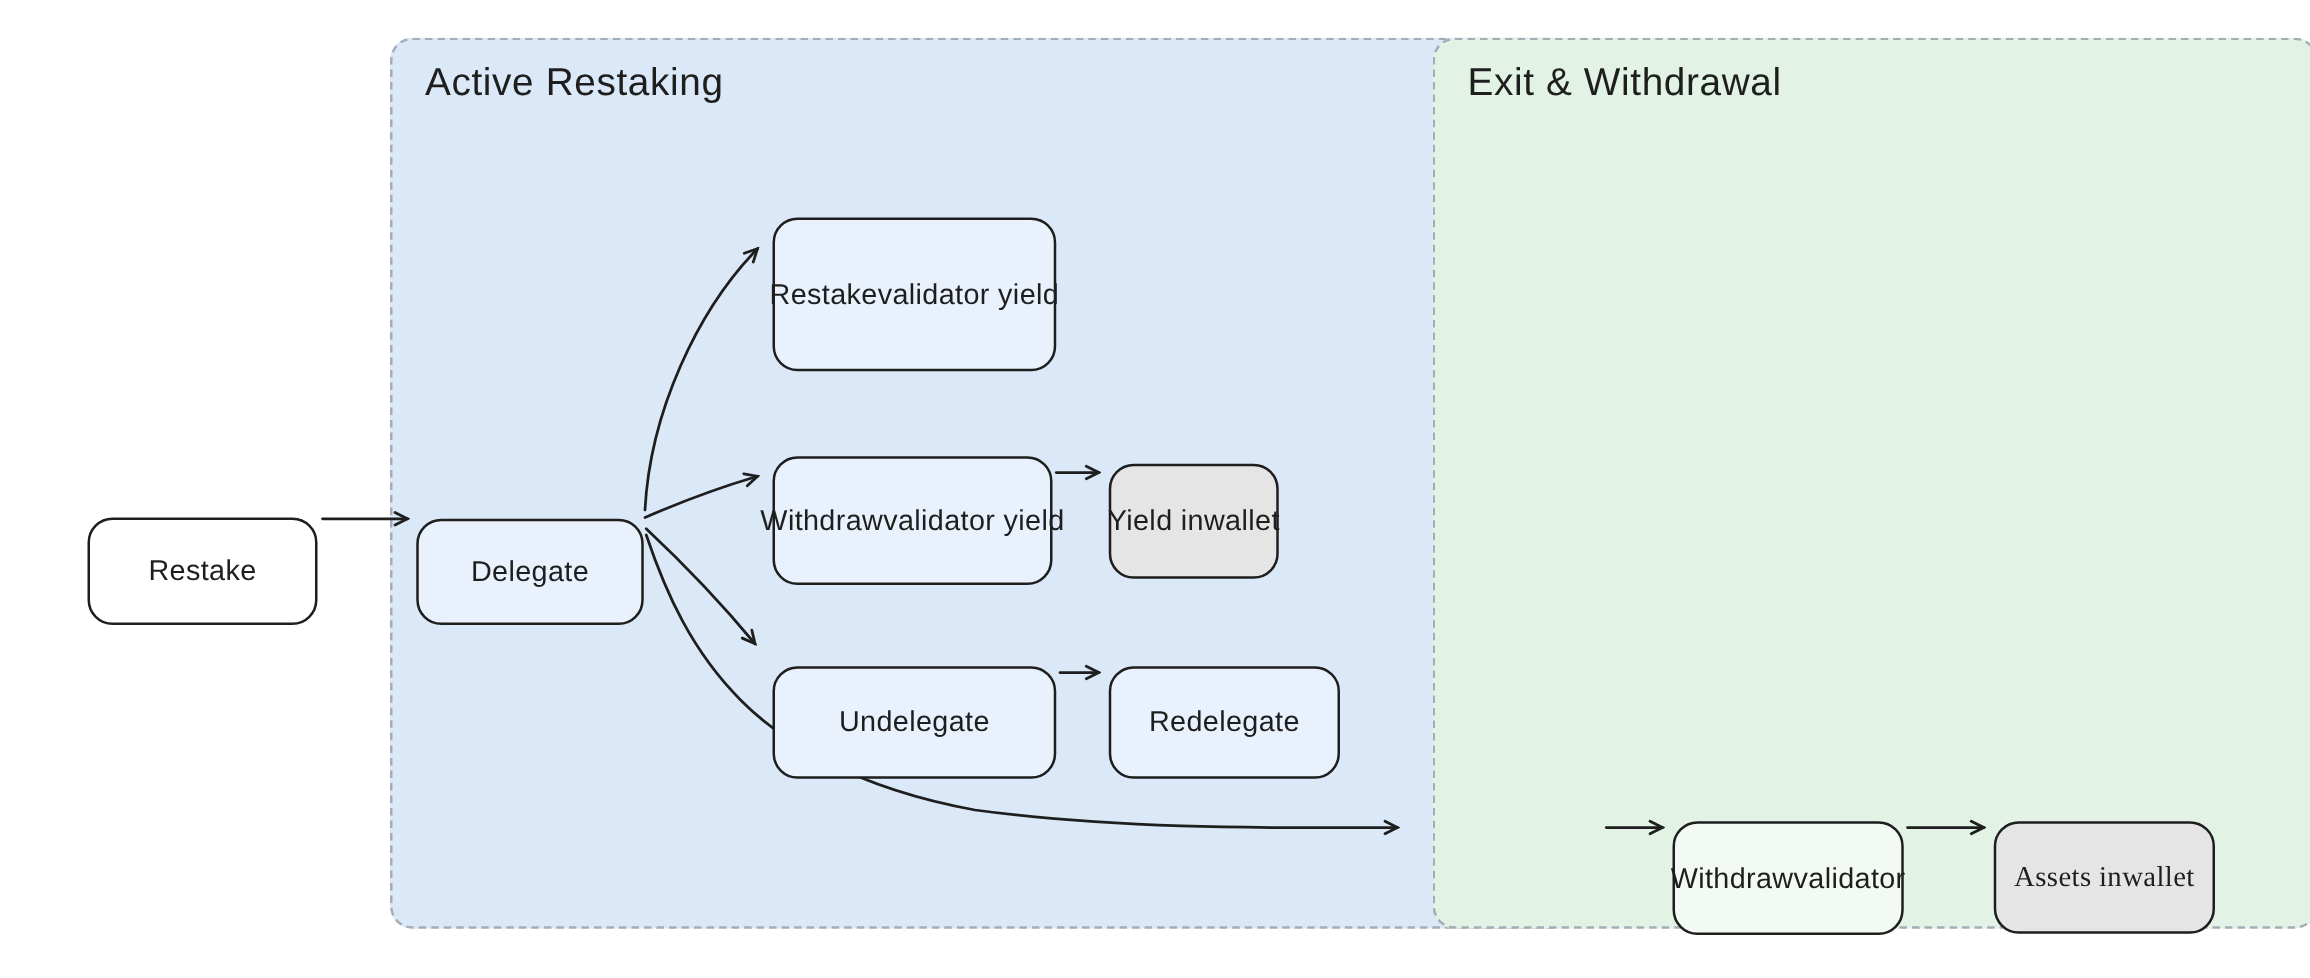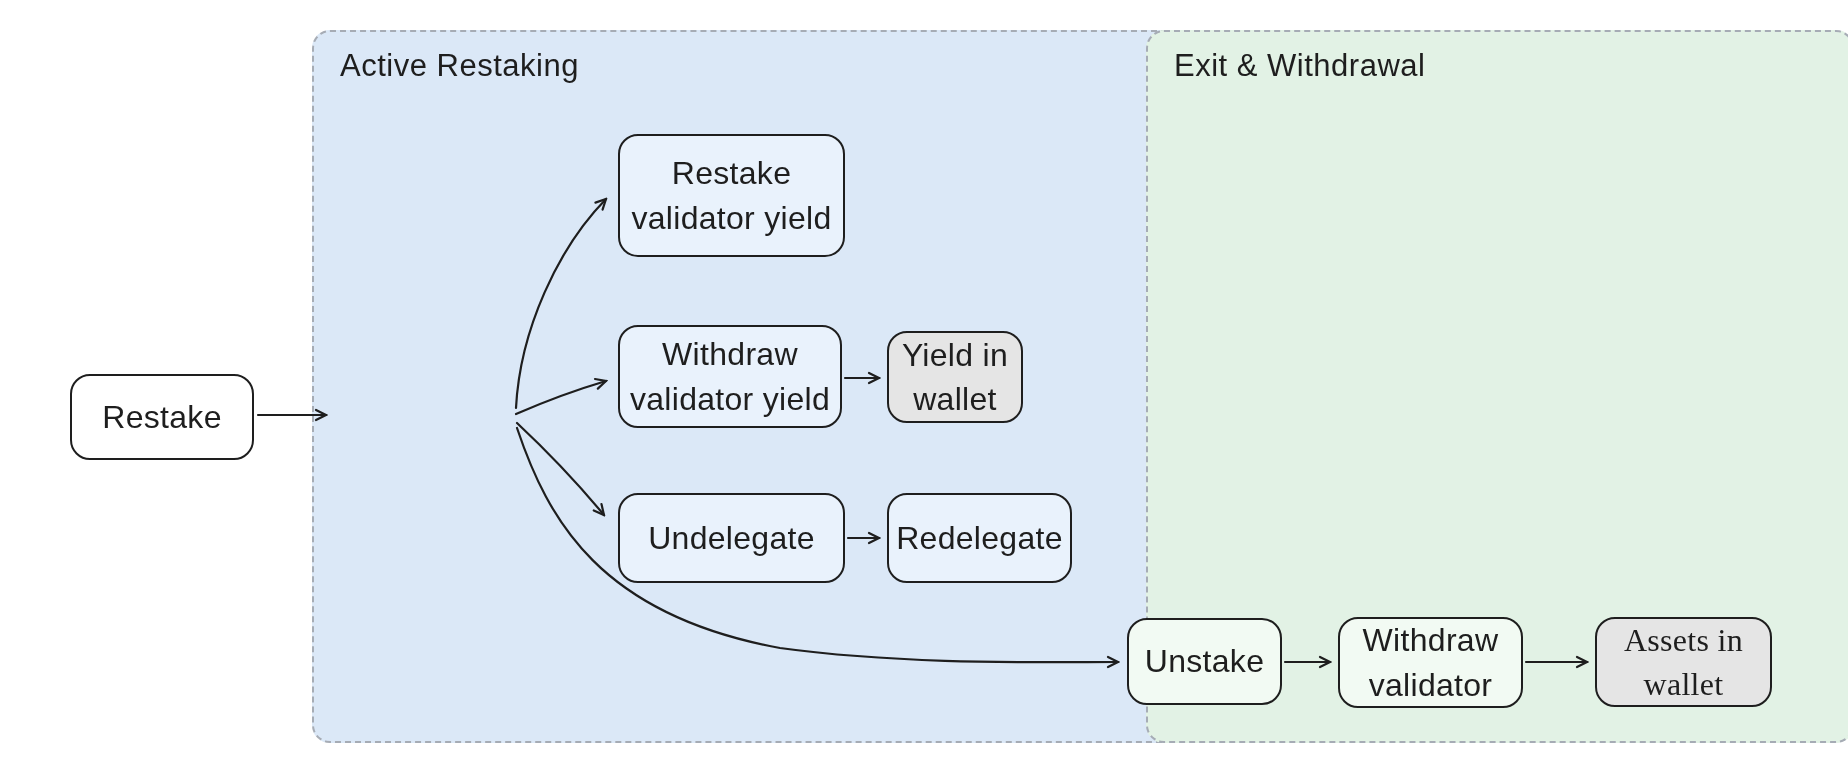--- a/index.html
+++ b/index.html
@@ -30,28 +30,29 @@
     white-space: nowrap;
   }
   .edges { position: absolute; left: 0; top: 0; width: 1848px; height: 782px; }
   .edges path { fill: none; stroke: #1e1e1e; stroke-width: 2.2px; stroke-linecap: round; }
   .node {
     position: absolute;
     border: 2.2px solid #1e1e1e;
     border-radius: 20px;
     box-sizing: border-box;
     display: flex;
-    flex-direction: column;
+    flex-direction: row;
     align-items: center;
     justify-content: center;
     text-align: center;
-    font-size: 32px;
+    font-size: 23px;
     line-height: 1.38;
     letter-spacing: 0.3px;
     white-space: nowrap;
+    margin-top: 40px;
   }
   .fill-white       { background: #ffffff; }
   .fill-blue        { background: #e9f2fc; }
   .fill-green-soft  { background: #f2faf3; }
   .fill-green       { background: #e5e5e5; }
 </style>
 </head>
 <body>
 
 <div class="canvas">
@@ -78,20 +79,23 @@
     <path d="M 845 378 L 879 378" marker-end="url(#arrowhead)"></path>
     <path d="M 848 538 L 879 538" marker-end="url(#arrowhead)"></path>
     <path d="M 1285 662 L 1330 662" marker-end="url(#arrowhead)"></path>
     <path d="M 1526 662 L 1587 662" marker-end="url(#arrowhead)"></path>
   </svg>
 
   <div class="node fill-white" style="left:70px; top:374px; width:184px; height:86px;">
     <span>Restake</span>
   </div>
 
+  <div class="node fill-blue" style="left:333px; top:375px; width:182px; height:85px;">
+    <span>Delegate</span>
+  </div>
 
   <div class="node fill-blue" style="left:618px; top:134px; width:227px; height:123px;">
     <span>Restake</span>
     <span>validator yield</span>
   </div>
 
   <div class="node fill-blue" style="left:618px; top:325px; width:224px; height:103px;">
     <span>Withdraw</span>
     <span>validator yield</span>
   </div>
@@ -102,23 +106,20 @@
   </div>
 
   <div class="node fill-blue" style="left:618px; top:493px; width:227px; height:90px;">
     <span>Undelegate</span>
   </div>
 
   <div class="node fill-blue" style="left:887px; top:493px; width:185px; height:90px;">
     <span>Redelegate</span>
   </div>
 
-  <div class="node fill-green-soft" style="left:1127px; top:618px; width:155px; height:87px;">
-    <span>Unstake</span>
-  </div>
 
   <div class="node fill-green-soft" style="left:1338px; top:617px; width:185px; height:91px;">
     <span>Withdraw</span>
     <span>validator</span>
   </div>
 
   <div class="node fill-green" style="left:1595px; top:617px; width:177px; height:90px;font-family:Liberation Serif, serif;">
     <span>Assets in</span>
     <span>wallet</span>
   </div>

